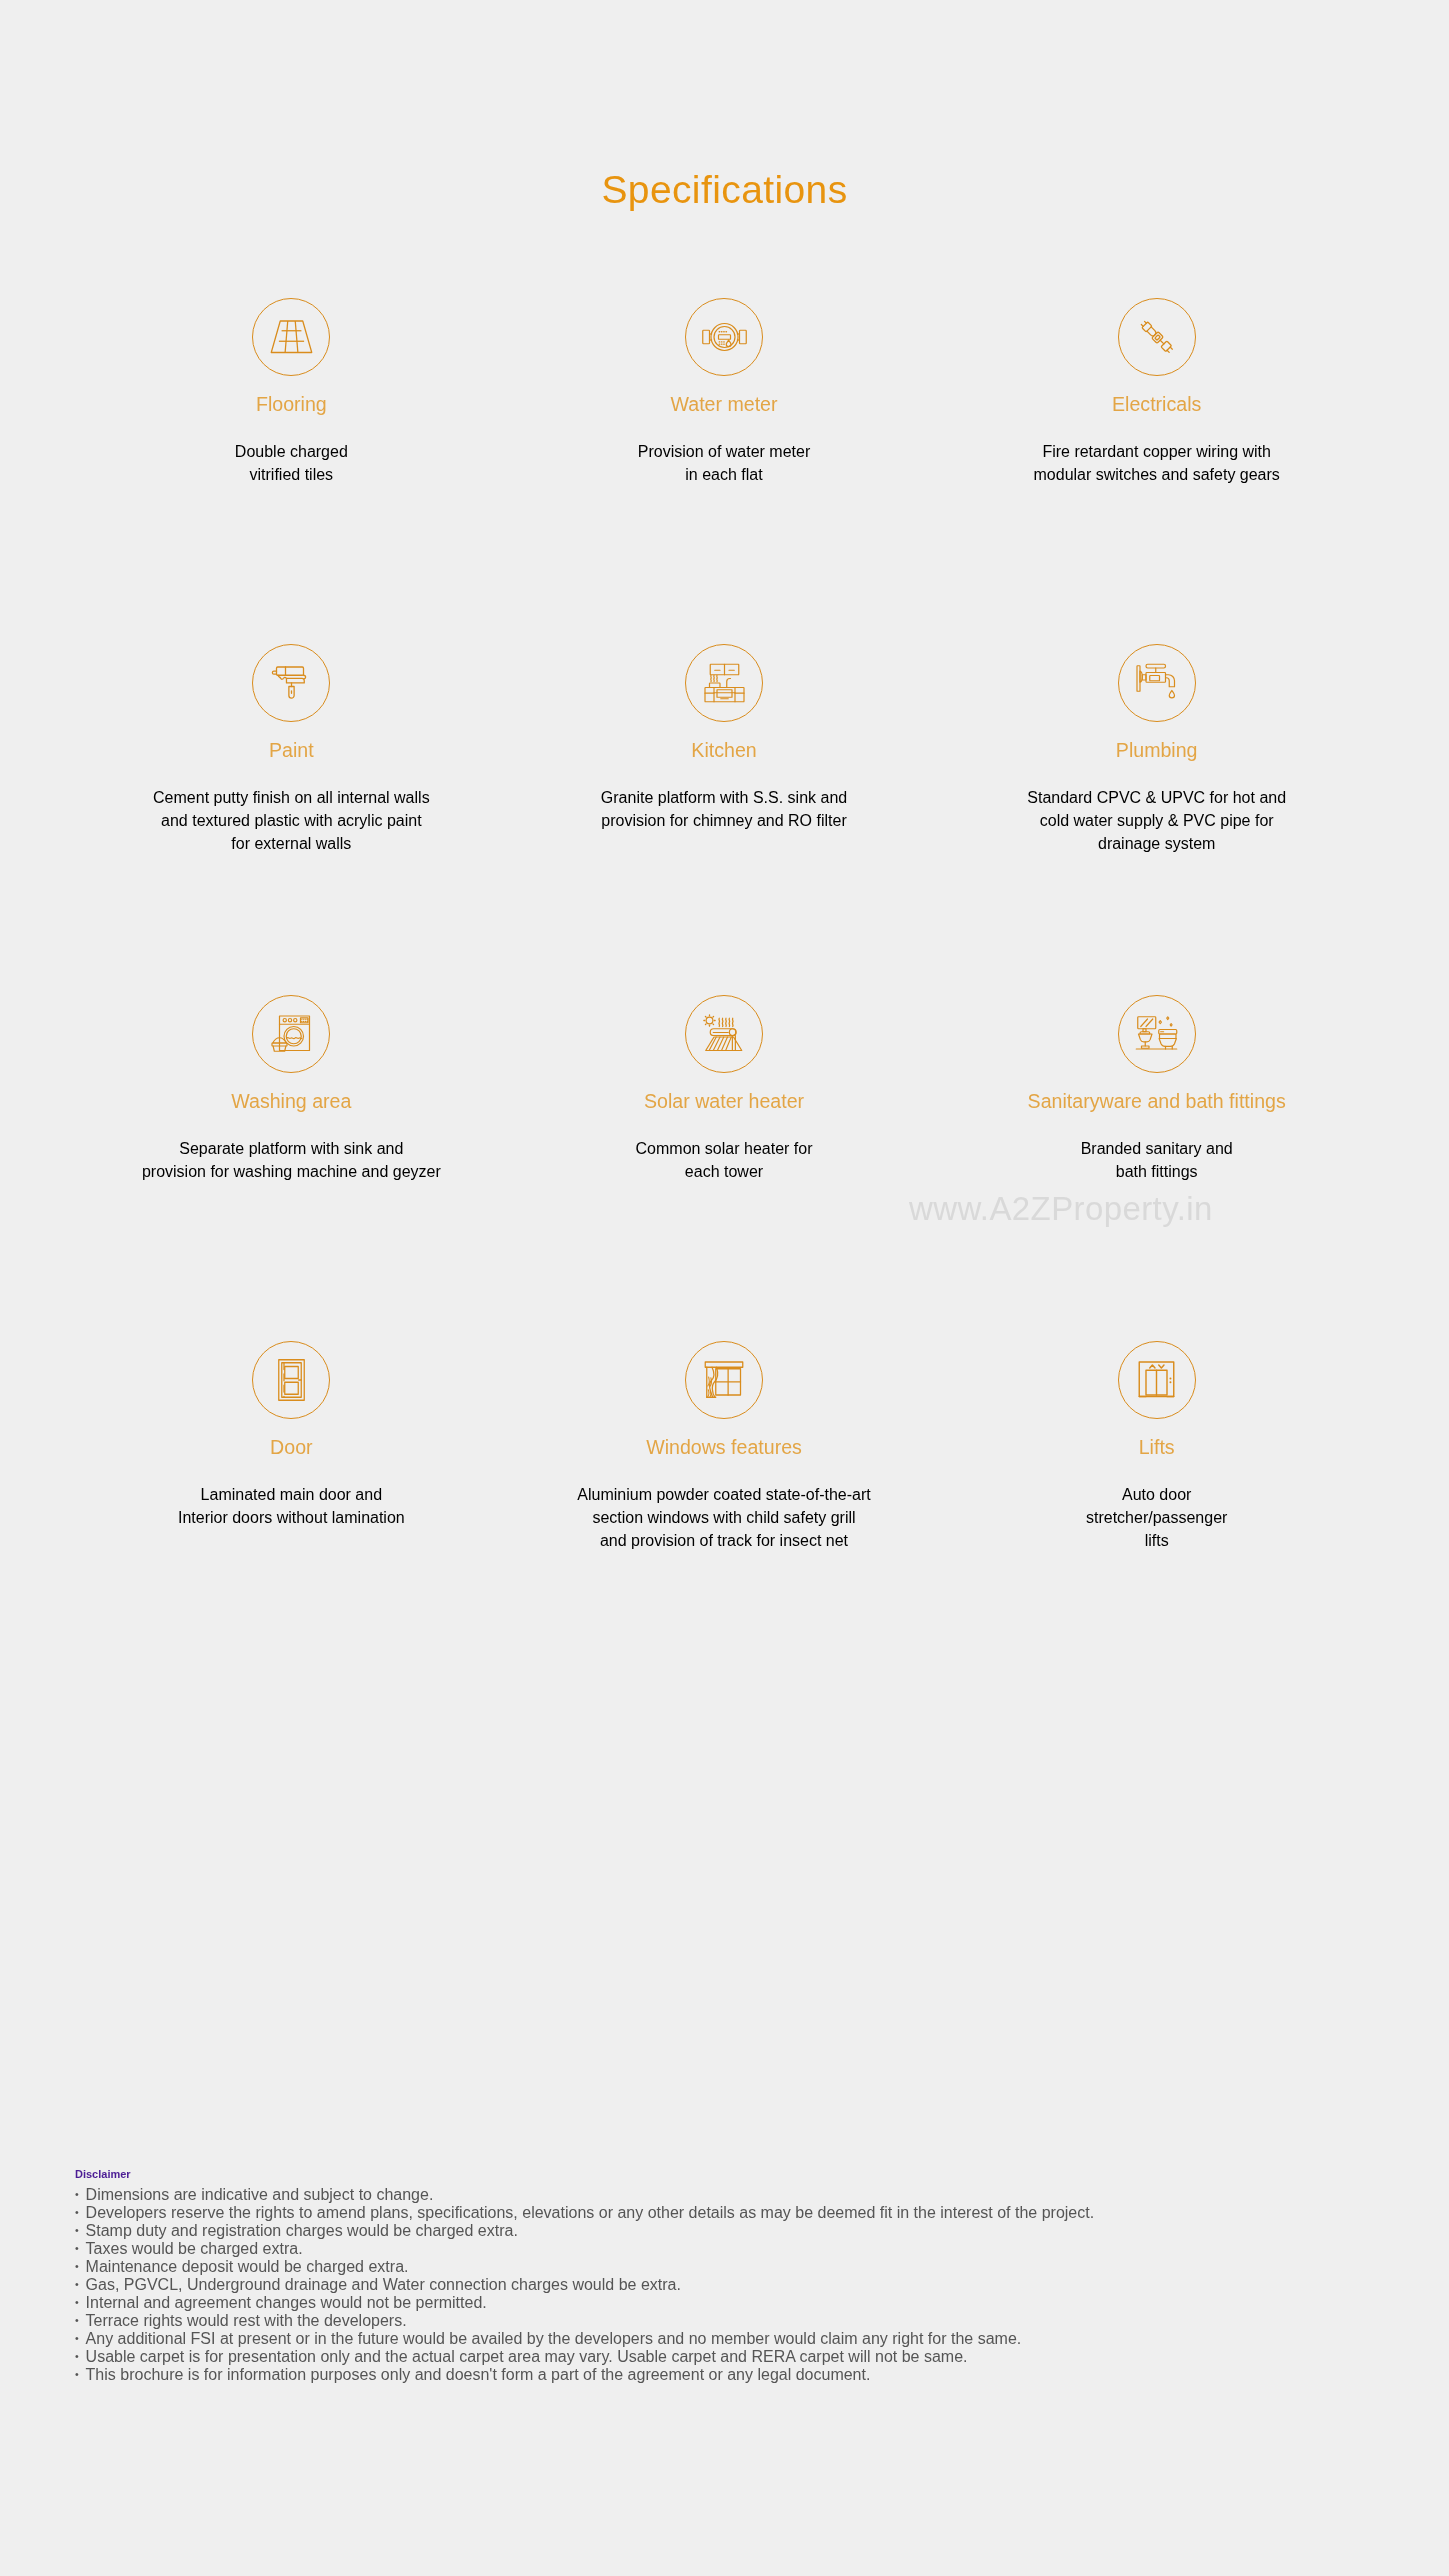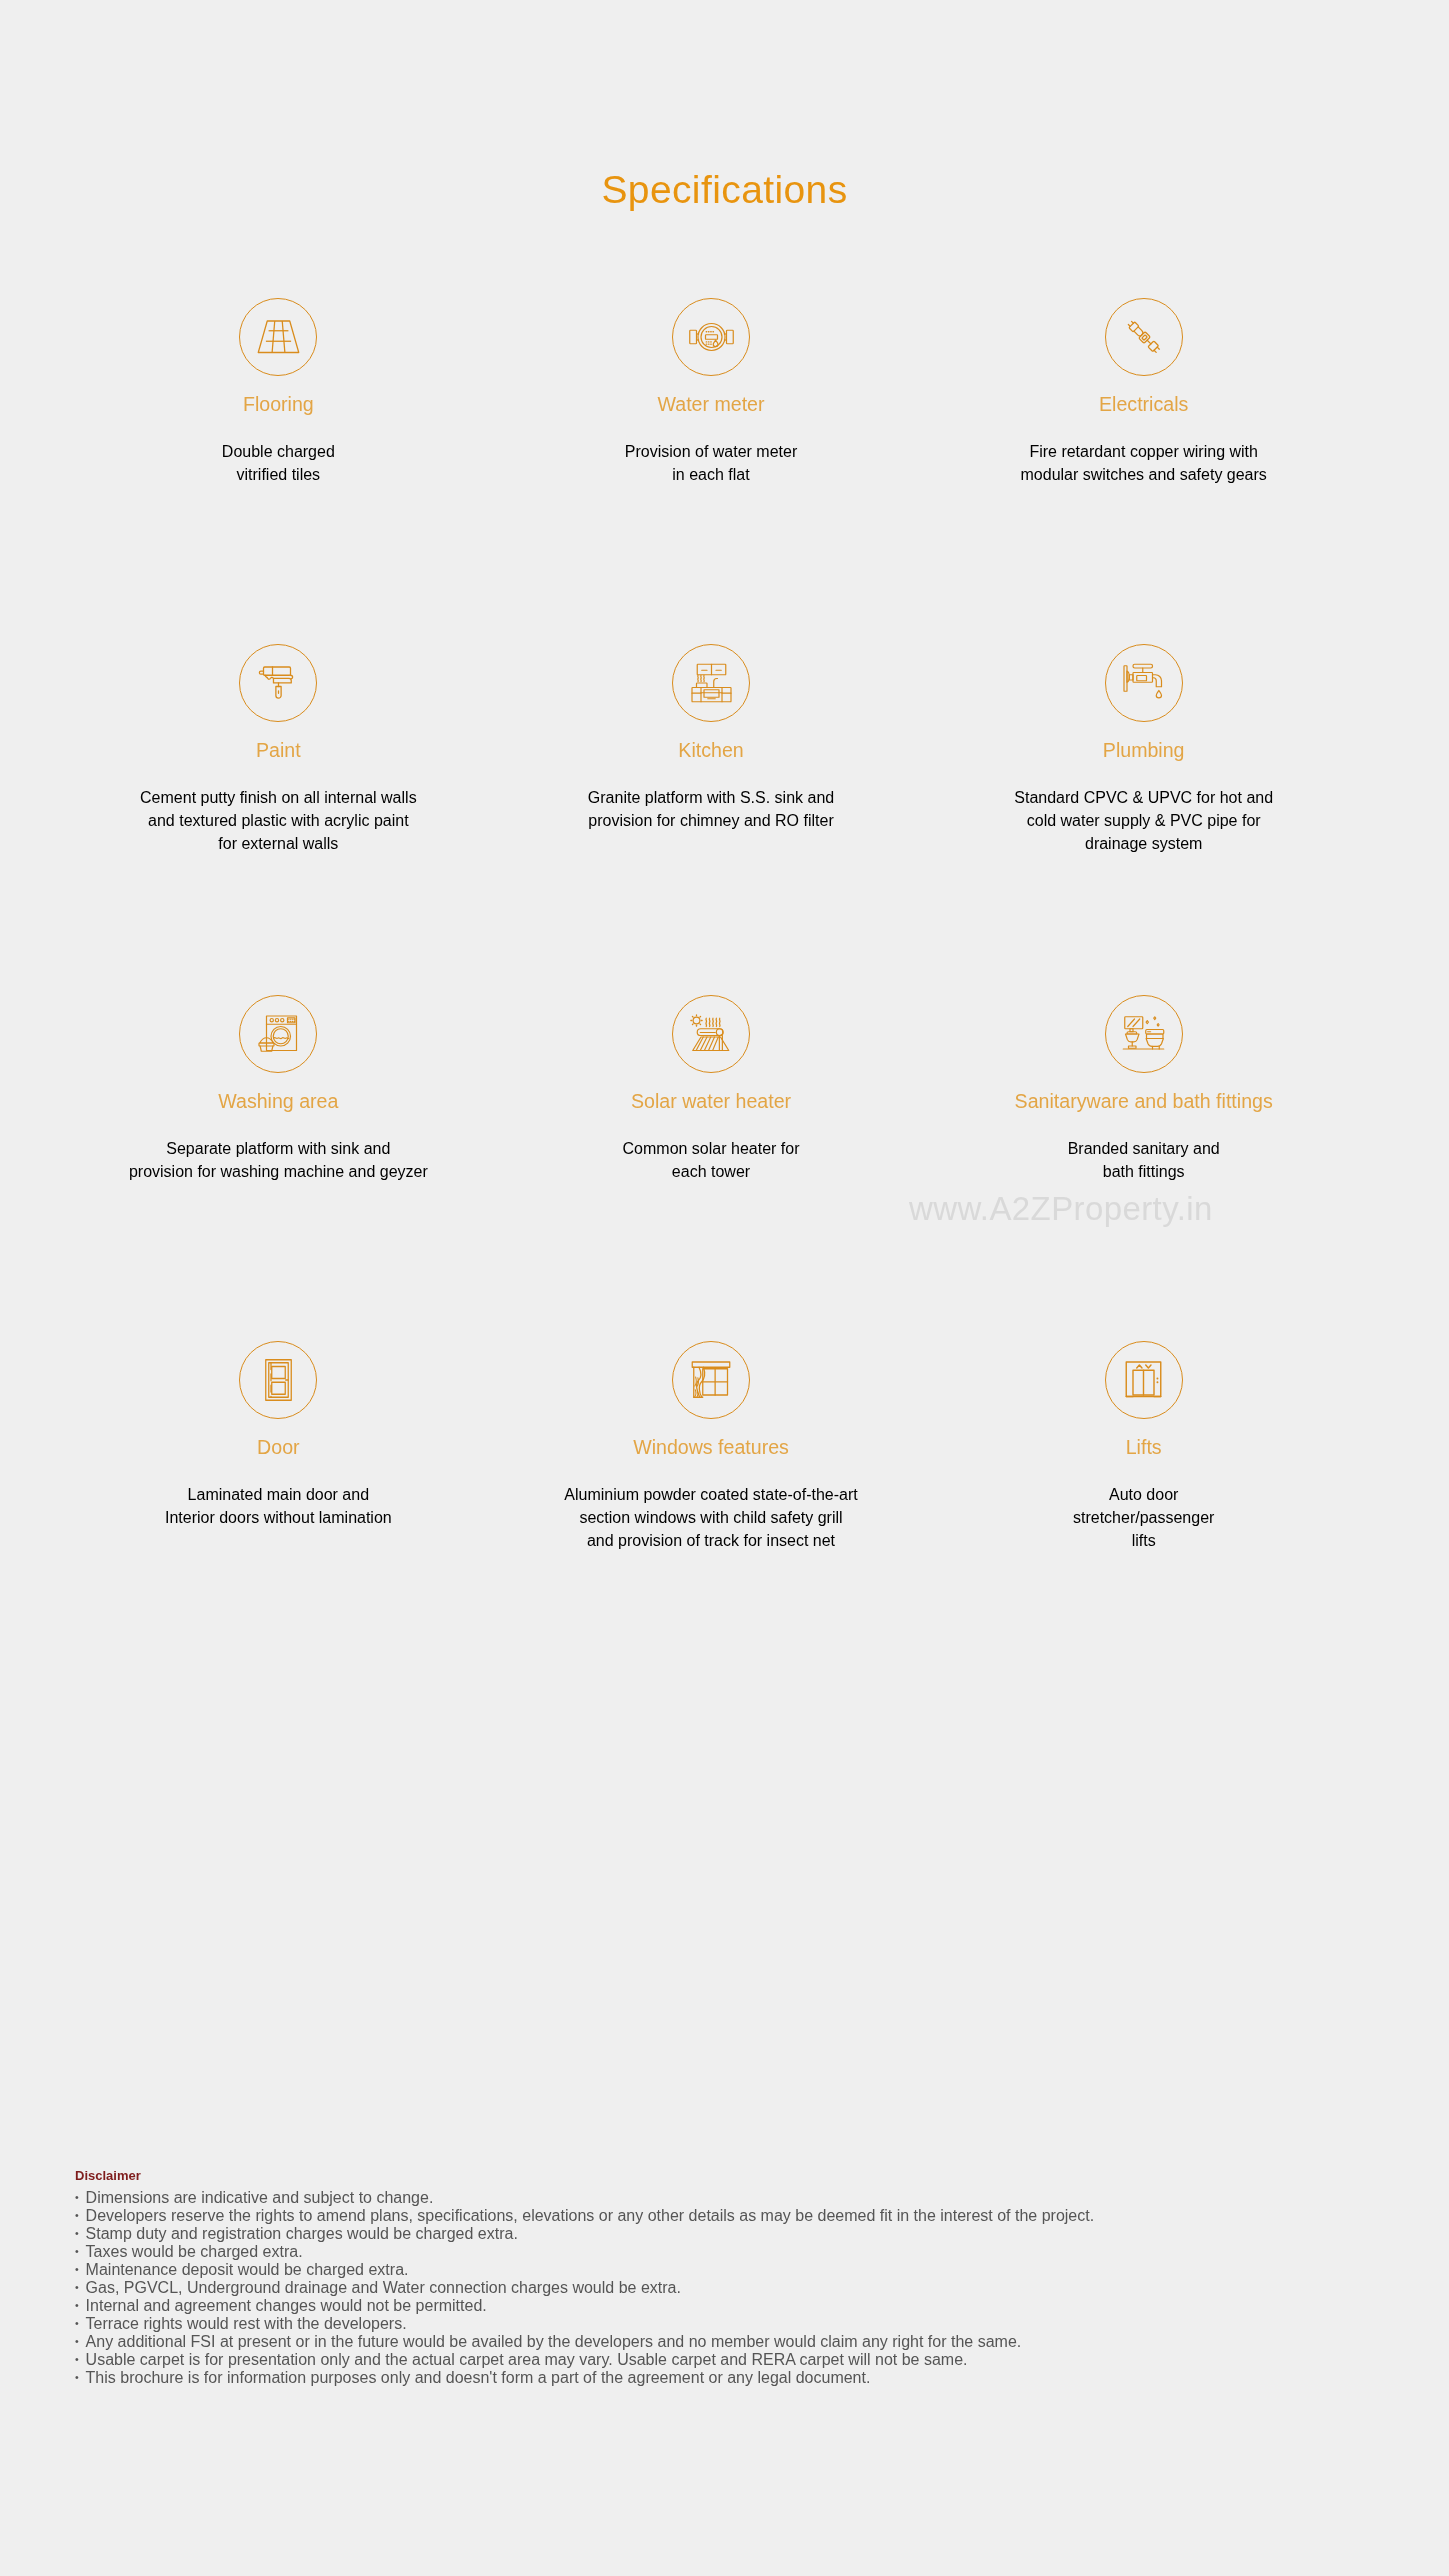--- a/index.html
+++ b/index.html
@@ -30,21 +30,21 @@
     font-size: 39px;
     font-weight: 400;
     letter-spacing: 0.4px;
     color: #E8940F;
   }
 
   
   .spec-grid {
     position: absolute;
     top: 298px;
-    left: 62px;
+    left: 75px;
     width: 1298px;
   }
   .spec-row {
     display: flex;
     width: 100%;
   }
   .spec-row.r1 { height: 346px; }
   .spec-row.r2 { height: 351px; }
   .spec-row.r3 { height: 346px; }
   .spec-row.r4 { height: 226px; }
@@ -122,23 +122,23 @@
   }
 
   
   .disclaimer {
     position: absolute;
     top: 2168px;
     left: 75px;
     width: 1328px;
   }
   .disclaimer-title {
-    font-size: 13px;
+    font-size: 11px;
     font-weight: 700;
-    color: #7f1d1d;
+    color: #4c1d95;
     margin-bottom: 6px;
   }
   .disclaimer-list { list-style: none; }
   .disclaimer-list li {
     font-size: 16px;
     line-height: 18px;
     color: #555555;
     padding-left: 10.6px;
     position: relative;
     white-space: nowrap;

